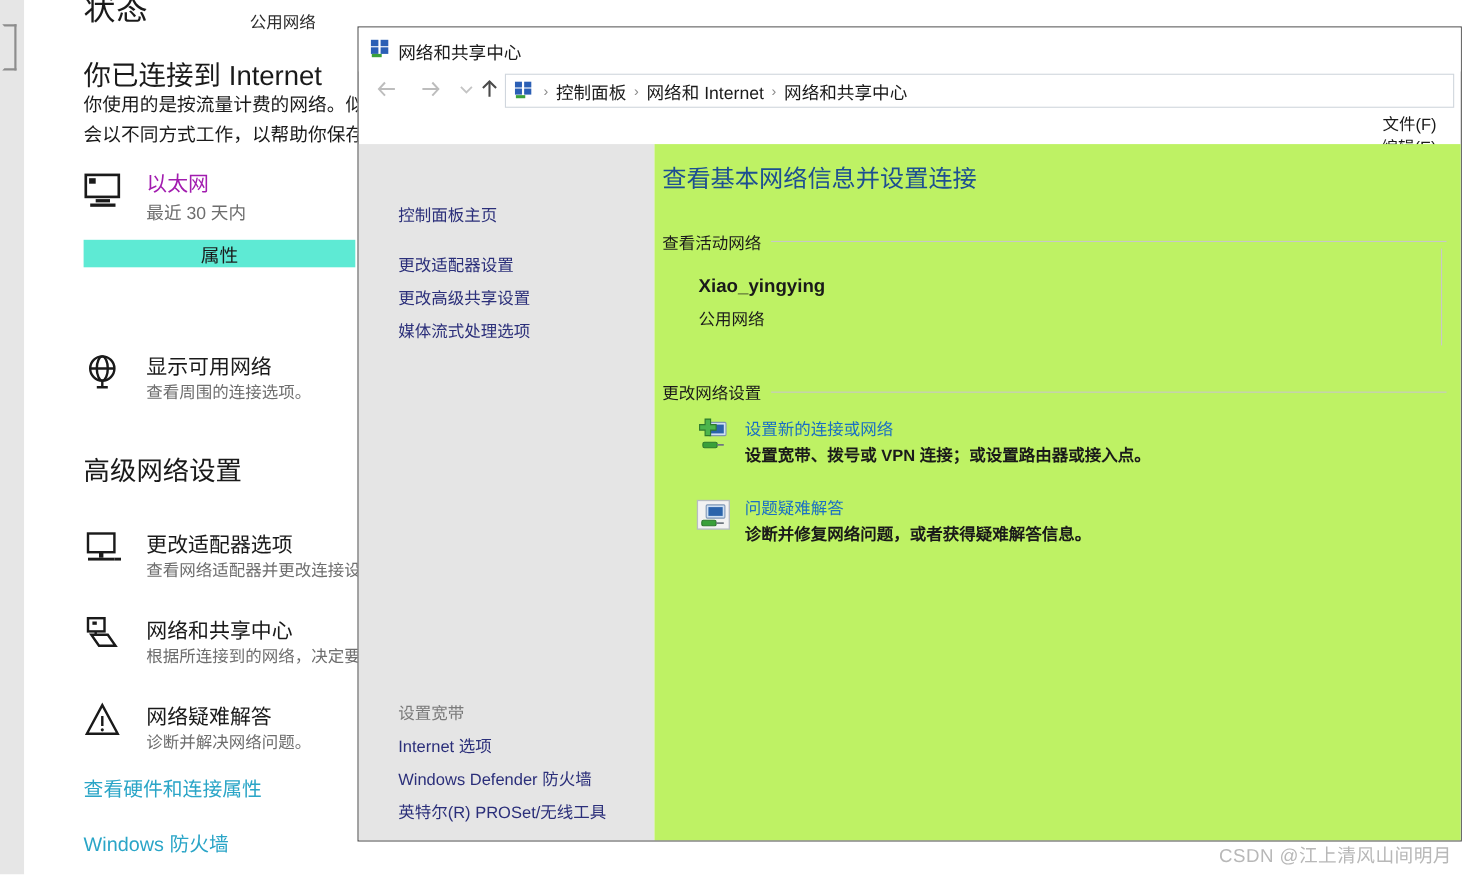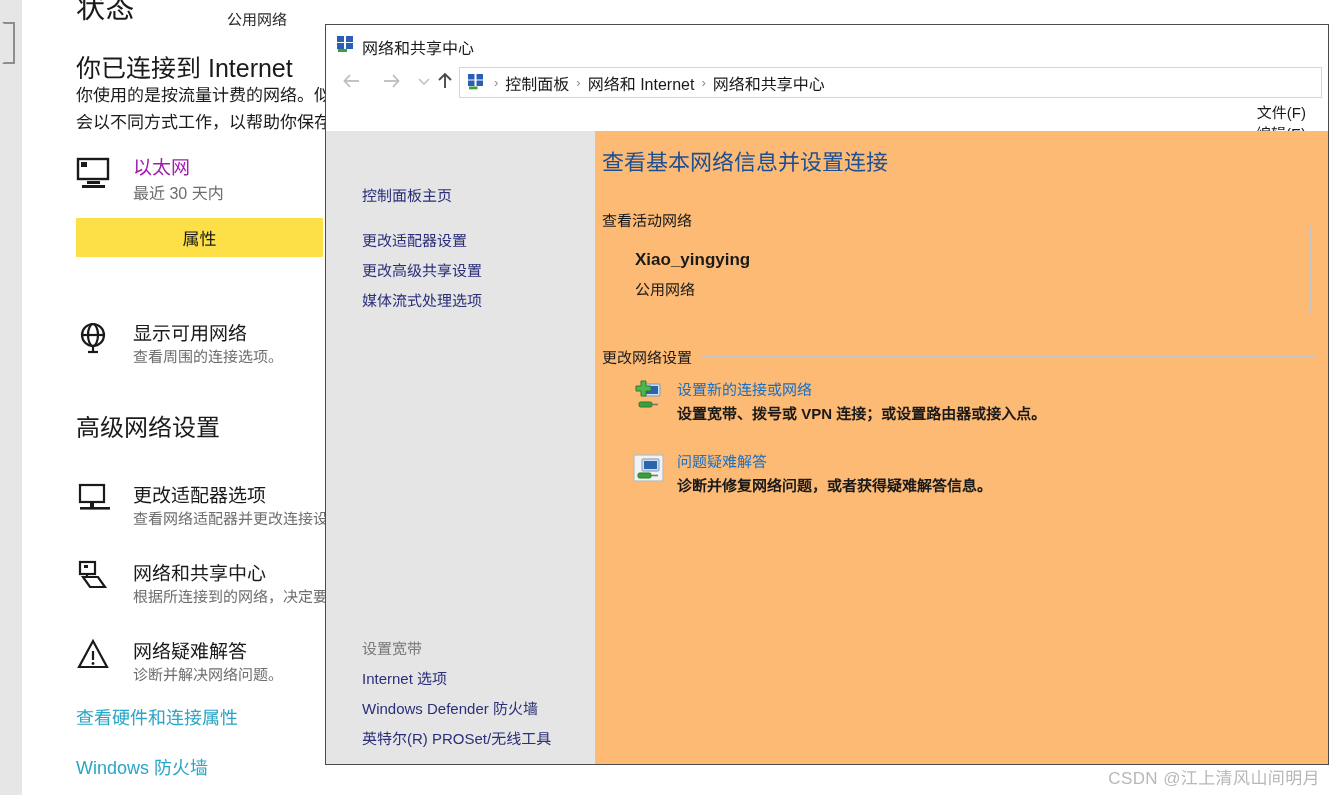--- a/index.html
+++ b/index.html
@@ -95,22 +95,22 @@
   .adapter-sub {
     position: absolute;
     left: 57px; top: 28px;
     font-size: 16px;
     color: #6e6e6e;
   }
 
   .props-button {
     position: absolute;
     left: 54px; top: 218px;
-    width: 247px; height: 39px;
-    background: #fde047;
+    width: 247px; height: 25px;
+    background: #5eead4;
     border: none;
     font-size: 17px;
     color: #1a1a1a;
     font-family: "Liberation Sans", "DejaVu Sans", sans-serif;
     cursor: pointer;
     padding: 0;
   }
 
   .feature-row {
     position: absolute;
@@ -272,21 +272,21 @@
     font-size: 15px;
     color: #2b2f7a;
     cursor: pointer;
     white-space: nowrap;
   }
 
   .cp-main {
     position: absolute;
     left: 269px; top: 106px;
     right: 0; bottom: 0;
-    background: #fdba74;
+    background: #bef264;
   }
 
   .main-title {
     position: absolute;
     left: 7px; top: 13px;
     font-size: 22px;
     color: #1d4f91;
     font-weight: 400;
   }
 

